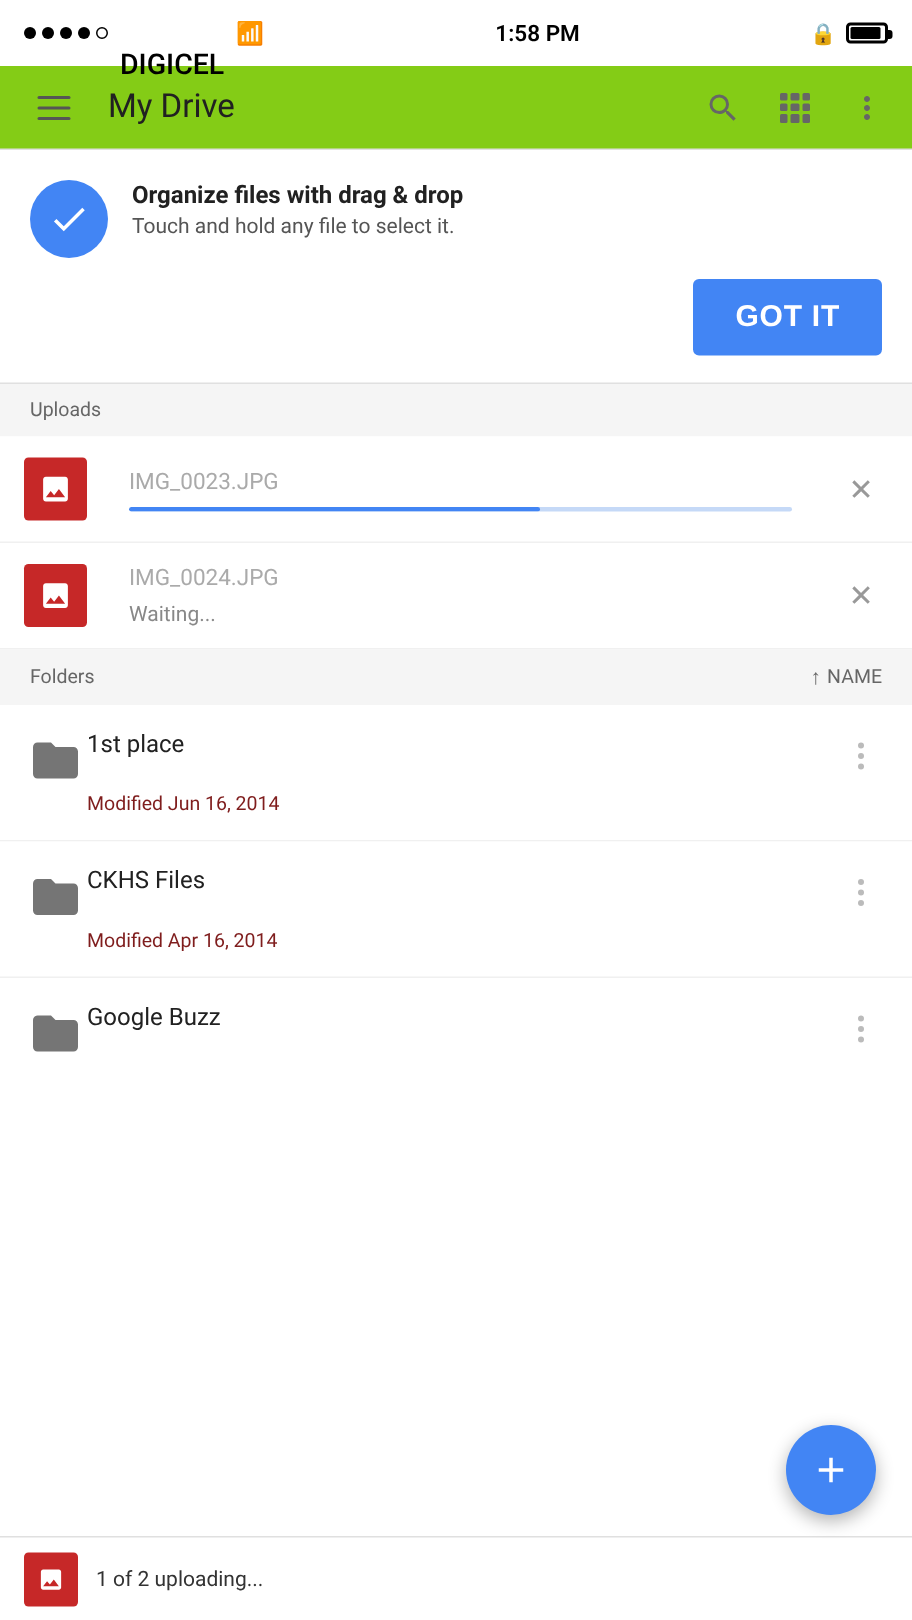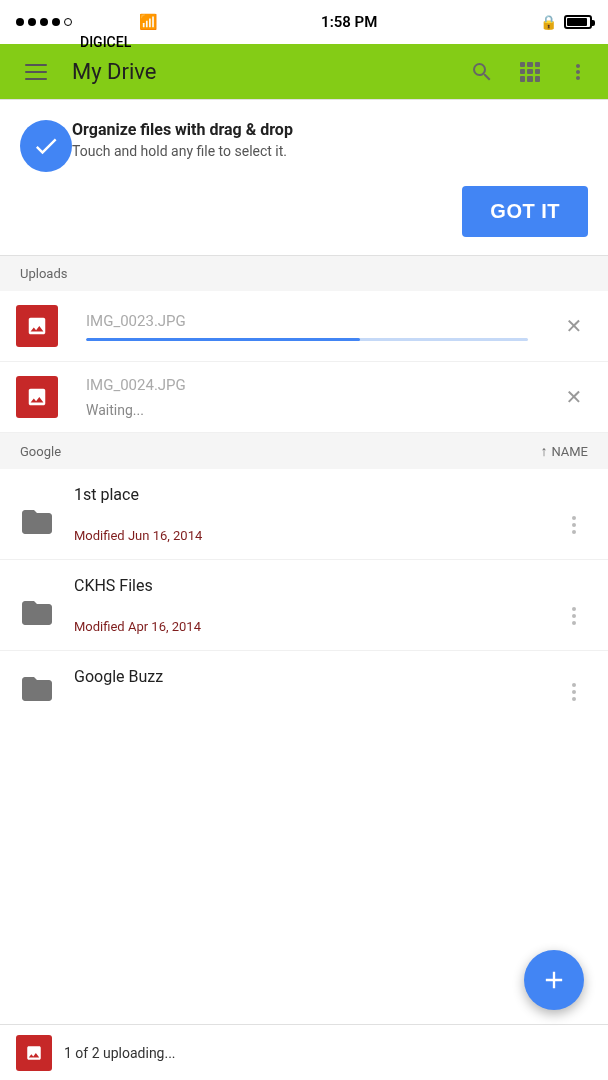--- a/index.html
+++ b/index.html
@@ -75,20 +75,21 @@
     .banner {
       background: #fff;
       padding: 20px 20px 18px 20px;
       display: flex;
       flex-direction: column;
       border-bottom: 1px solid #e0e0e0;
     }
     .banner-top {
       display: flex;
       align-items: flex-start;
+      gap: 16px;
     }
     .banner-icon {
       width: 52px; height: 52px; background: #4285f4;
       border-radius: 50%; display: flex; align-items: center; justify-content: center;
       flex-shrink: 0;
     }
     .banner-icon svg { width: 28px; height: 28px; fill: #fff; }
     .banner-text { flex: 1; }
     .banner-title {
       font-size: 16px; font-weight: 700; color: #212121;
@@ -163,24 +164,23 @@
       font-size: 20px;
       cursor: pointer;
       width: 36px; height: 36px;
       display: flex; align-items: center; justify-content: center;
       flex-shrink: 0;
     }
 
     
     .folder-item {
       display: flex;
-      align-items: flex-end;
+      align-items: flex-start;
       padding: 16px 16px;
       border-bottom: 1px solid #f0f0f0;
-      gap: 16px;
       background: #fff;
     }
     .folder-icon {
       width: 42px; height: 42px;
       display: flex; align-items: center; justify-content: center;
       flex-shrink: 0;
     }
     .folder-icon svg { width: 36px; height: 36px; fill: #757575; }
     .folder-info { flex: 1; min-width: 0; }
     .folder-name { font-size: 16px; color: #212121; font-weight: 400; margin-bottom: 3px; }
@@ -245,21 +245,21 @@
 </head>
 <body>
 
 <div class="status-bar">
   <div class="status-left">
     <div class="status-dot"></div>
     <div class="status-dot"></div>
     <div class="status-dot"></div>
     <div class="status-dot"></div>
     <div class="status-dot empty"></div>
-    <span style="margin-left:4px; font-size:14px;margin-top:40px;">DIGICEL</span>
+    <span style="margin-left:4px; font-size:19px;margin-top:40px;">DIGICEL</span>
     <span style="margin-left:4px; font-size:15px;">📶</span>
   </div>
   <div class="status-center">1:58 PM</div>
   <div class="status-right">
     <span style="font-size:14px;">🔒</span>
     <div class="battery-icon">
       <div class="battery-fill"></div>
     </div>
   </div>
 </div>
@@ -341,21 +341,21 @@
     </svg>
   </div>
   <div class="upload-info">
     <div class="upload-name">IMG_0024.JPG</div>
     <div class="upload-status">Waiting...</div>
   </div>
   <div class="close-btn">✕</div>
 </div>
 
 <div class="section-header">
-  <span>Google</span>
+  <span>Folders</span>
   <div class="section-sort">
     <span class="sort-arrow">↑</span>
     <span>NAME</span>
   </div>
 </div>
 
 <div class="folder-item">
   <div class="folder-icon">
     <svg viewBox="0 0 24 24">
       <path d="M10 4H4c-1.1 0-1.99.9-1.99 2L2 18c0 1.1.9 2 2 2h16c1.1 0 2-.9 2-2V8c0-1.1-.9-2-2-2h-8l-2-2z"></path>

